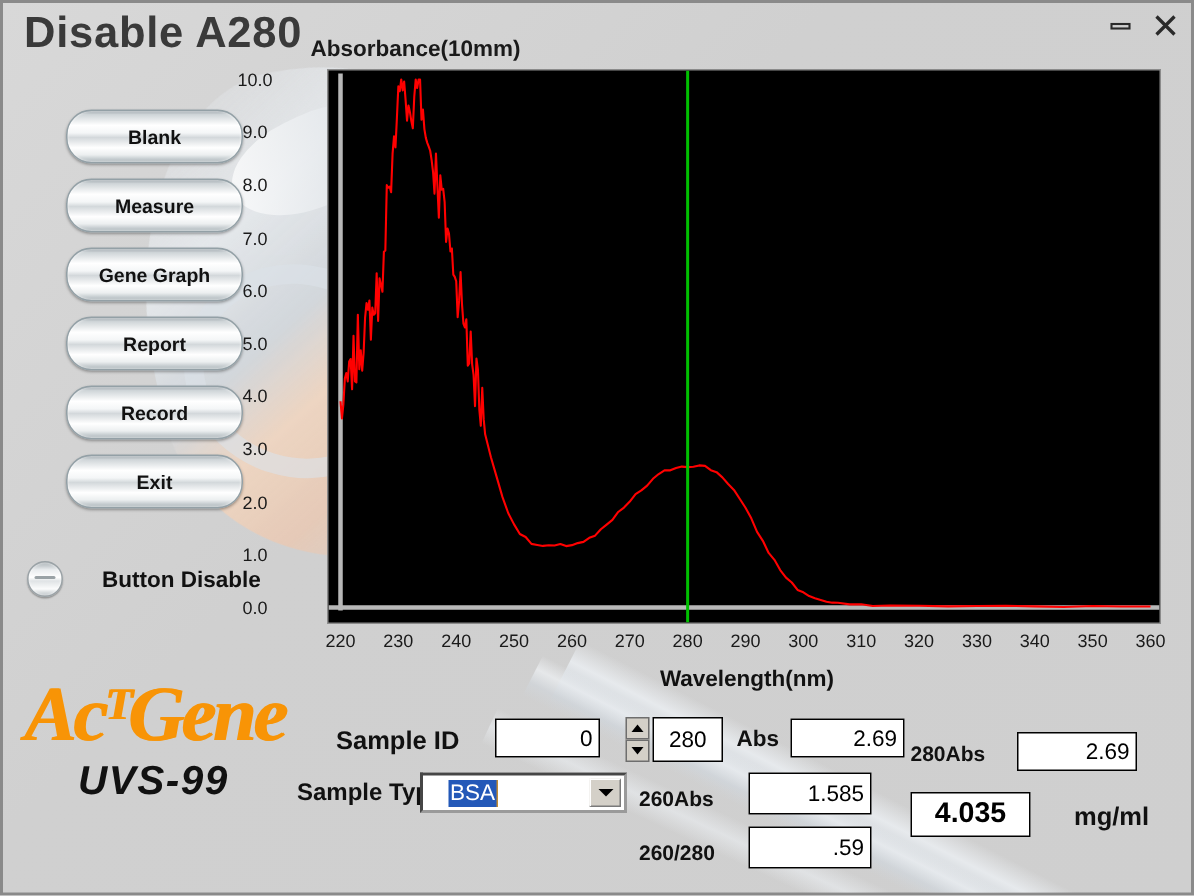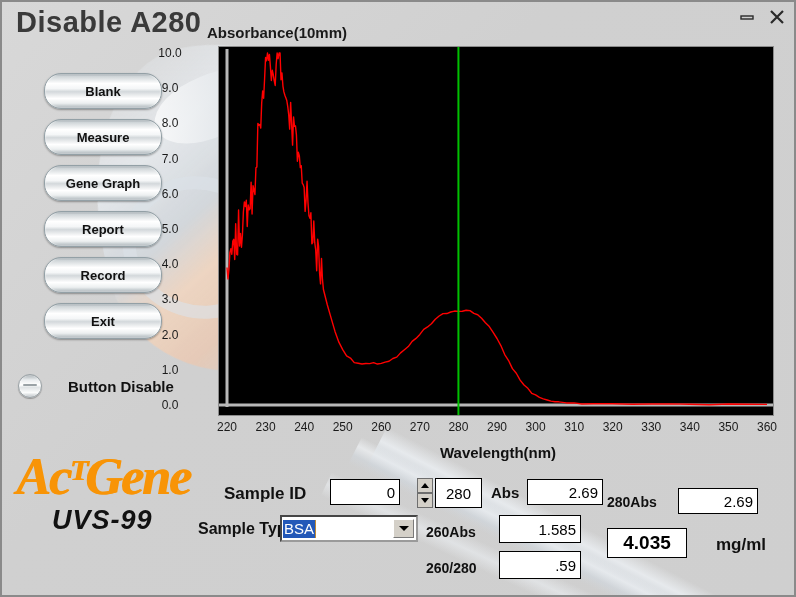--- a/index.html
+++ b/index.html
@@ -164,21 +164,21 @@
   }
   .spin i{display:block;width:0;height:0;border-left:4px solid transparent;border-right:4px solid transparent;}
   .spin .up i{border-bottom:5px solid #000;}
   .spin .dn i{border-top:5px solid #000;}
   .combo{
     position:absolute;background:#fff;border:2px inset #9a9a9a;
     box-sizing:border-box;display:flex;align-items:center;
   }
   .combo-val{
     background:#2358b8;color:#fff;font-size:15px;
-    padding:0 1px;margin-left:1px;line-height:18px;
+    padding:0 1px;margin-left:17px;line-height:18px;
     border-right:1px solid #c08a33;
   }
   .combo-arrow{
     position:absolute;right:2px;top:2px;bottom:2px;width:19px;
     background:#d4d0c8;border:1px solid #7a7a7a;
     border-top-color:#fff;border-left-color:#fff;
     display:flex;align-items:center;justify-content:center;cursor:pointer;
   }
   .combo-arrow i{
     display:block;width:0;height:0;

